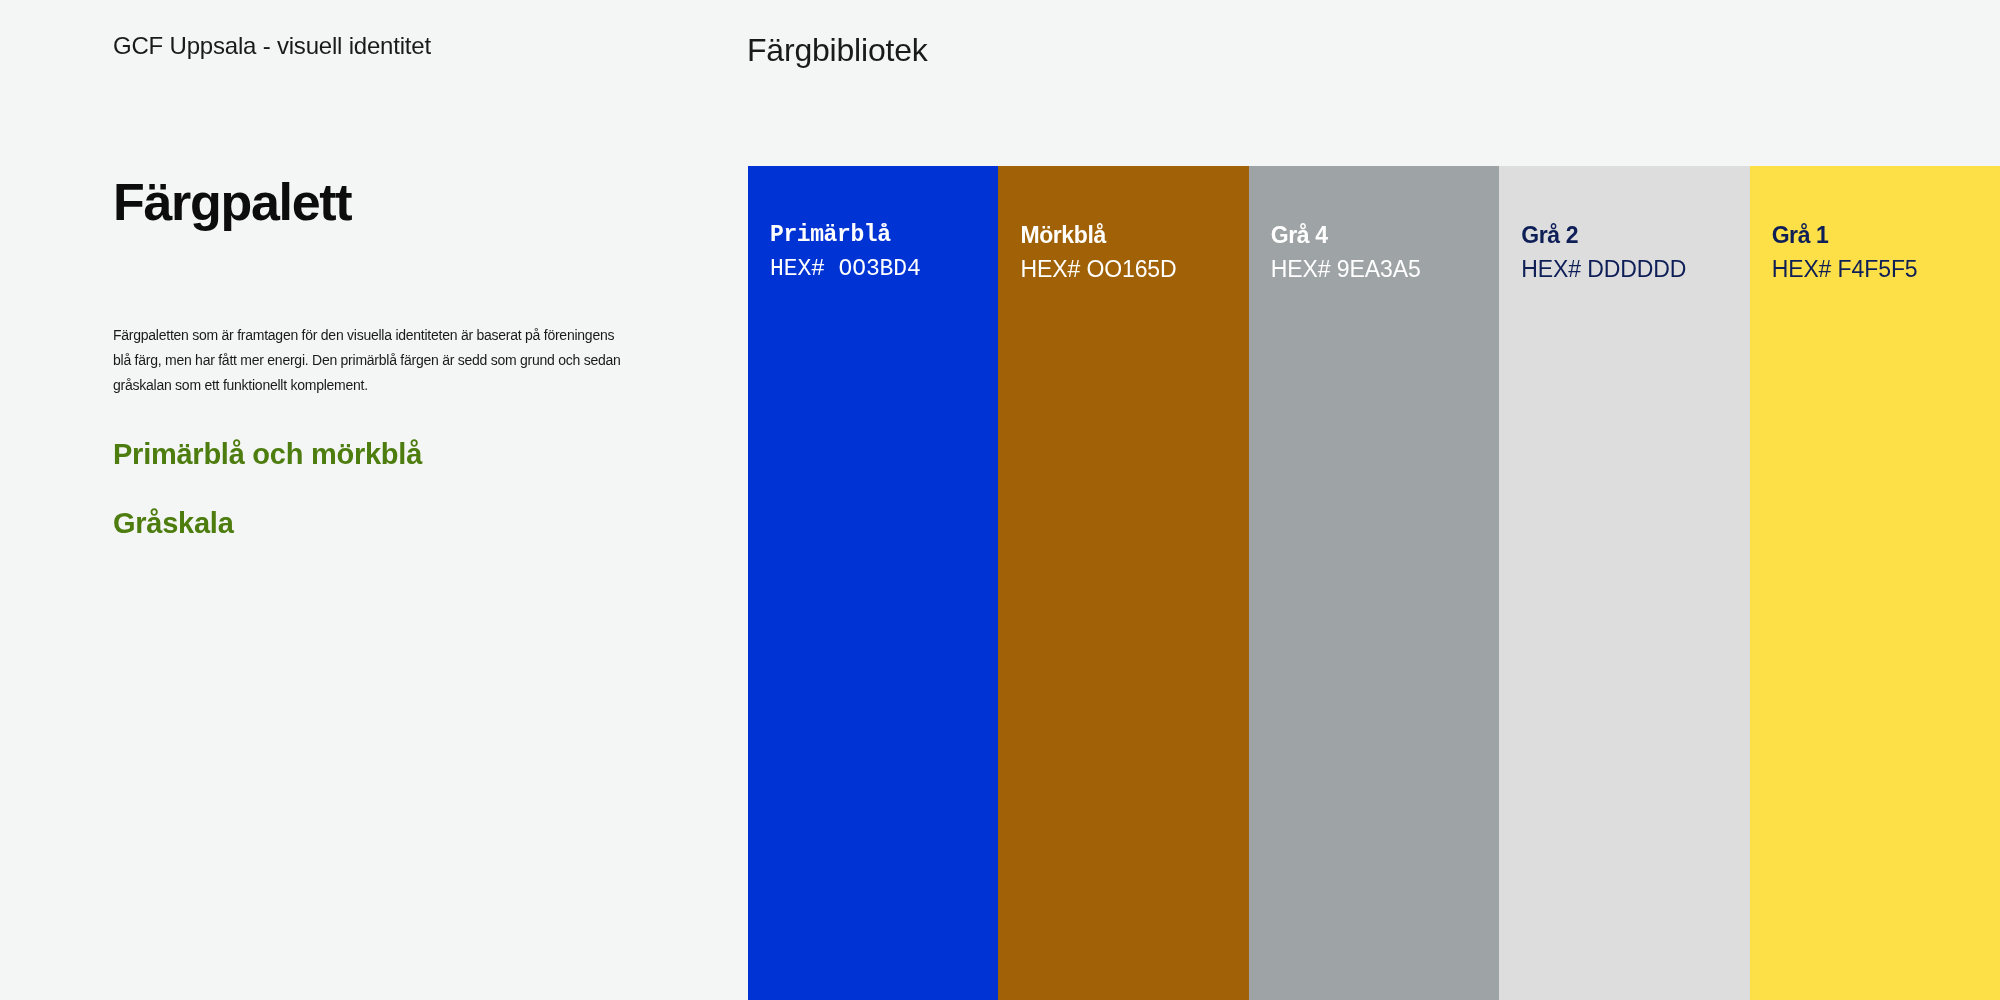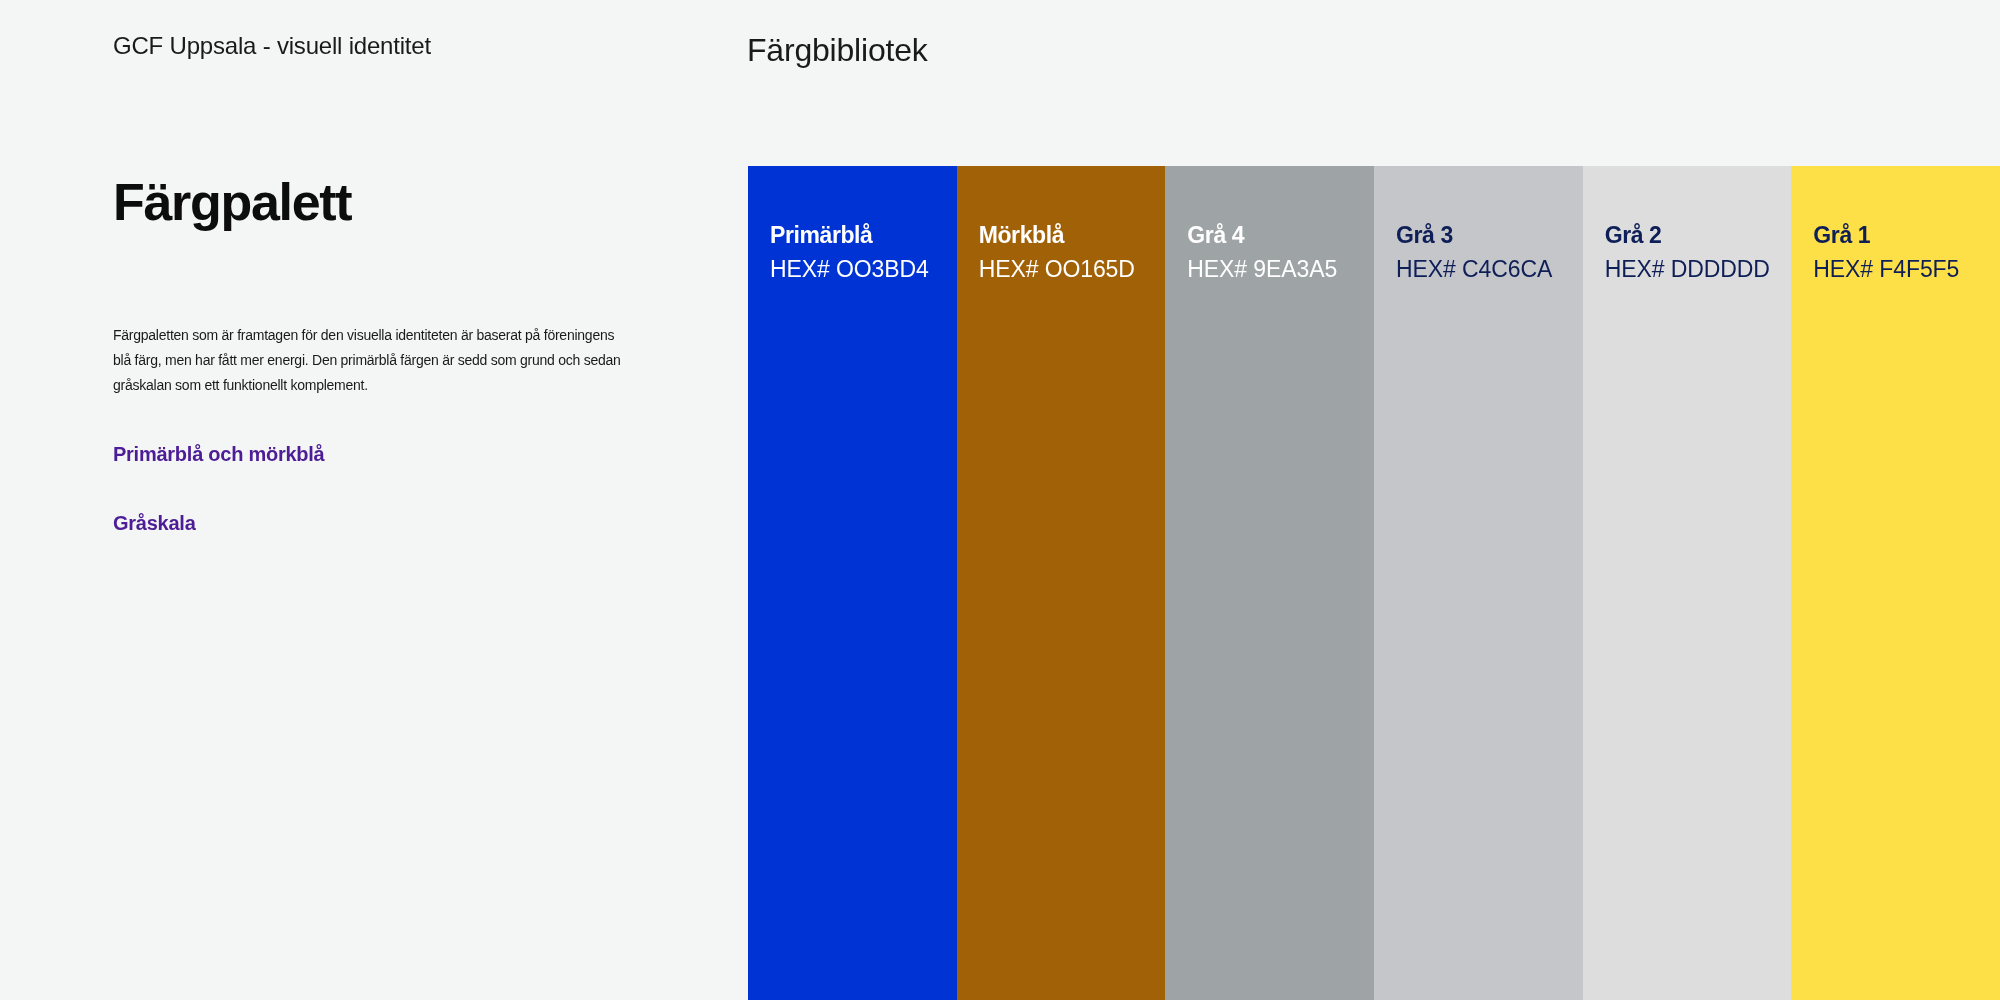--- a/index.html
+++ b/index.html
@@ -73,25 +73,25 @@
     line-height: 25px;
     letter-spacing: -0.25px;
     color: #1a1a1a;
   }
 
   .section-block {
     margin-top: 44px;
   }
 
   .section-title {
-    font-size: 20px;
+    font-size: 29px;
     line-height: 25px;
     font-weight: 700;
     letter-spacing: -0.25px;
-    color: #4c1d95;
+    color: #4d7c0f;
   }
 
   
   .swatches {
     position: absolute;
     left: 748px;
     top: 166px;
     width: 1252px;
     height: 834px;
     display: flex;
@@ -148,41 +148,35 @@
   </div>
 
   <div class="section-block">
     <h2 class="section-title">Gråskala</h2>
   </div>
 
 </div>
 
 <div class="swatches" id="swatch-strip">
     <div class="swatch" style="background: rgb(0, 51, 212);">
-      <div class="swatch-labels" style="color: rgb(255, 255, 255);">
+      <div class="swatch-labels" style="color: rgb(255, 255, 255); font-family: Liberation Mono, monospace;">
         <div class="swatch-name">Primärblå</div>
         <div class="swatch-hex">HEX# OO3BD4</div>
       </div>
     </div>
     <div class="swatch" style="background: #a16207;">
       <div class="swatch-labels" style="color: rgb(255, 255, 255);">
         <div class="swatch-name">Mörkblå</div>
         <div class="swatch-hex">HEX# OO165D</div>
       </div>
     </div>
     <div class="swatch" style="background: rgb(158, 163, 165);">
       <div class="swatch-labels" style="color: rgb(255, 255, 255);">
         <div class="swatch-name">Grå 4</div>
         <div class="swatch-hex">HEX# 9EA3A5</div>
-      </div>
-    </div>
-    <div class="swatch" style="background: rgb(196, 198, 202);">
-      <div class="swatch-labels" style="color: rgb(14, 30, 86);">
-        <div class="swatch-name">Grå 3</div>
-        <div class="swatch-hex">HEX# C4C6CA</div>
       </div>
     </div>
     <div class="swatch" style="background: rgb(221, 221, 221);">
       <div class="swatch-labels" style="color: rgb(14, 30, 86);">
         <div class="swatch-name">Grå 2</div>
         <div class="swatch-hex">HEX# DDDDDD</div>
       </div>
     </div>
     <div class="swatch" style="background: #fde047;">
       <div class="swatch-labels" style="color: rgb(14, 30, 86);">

